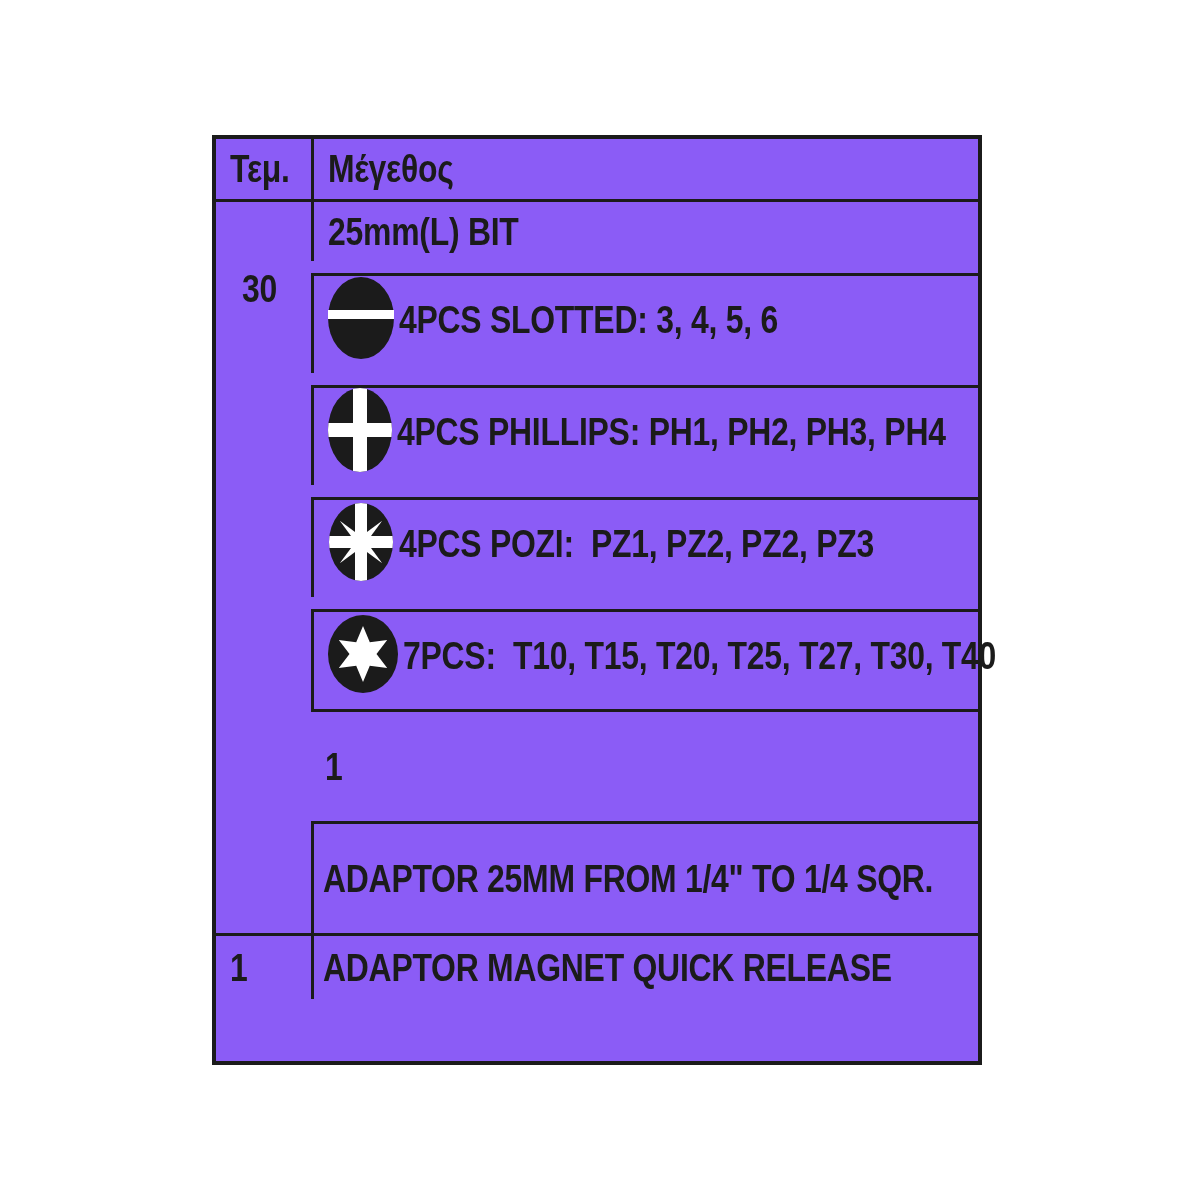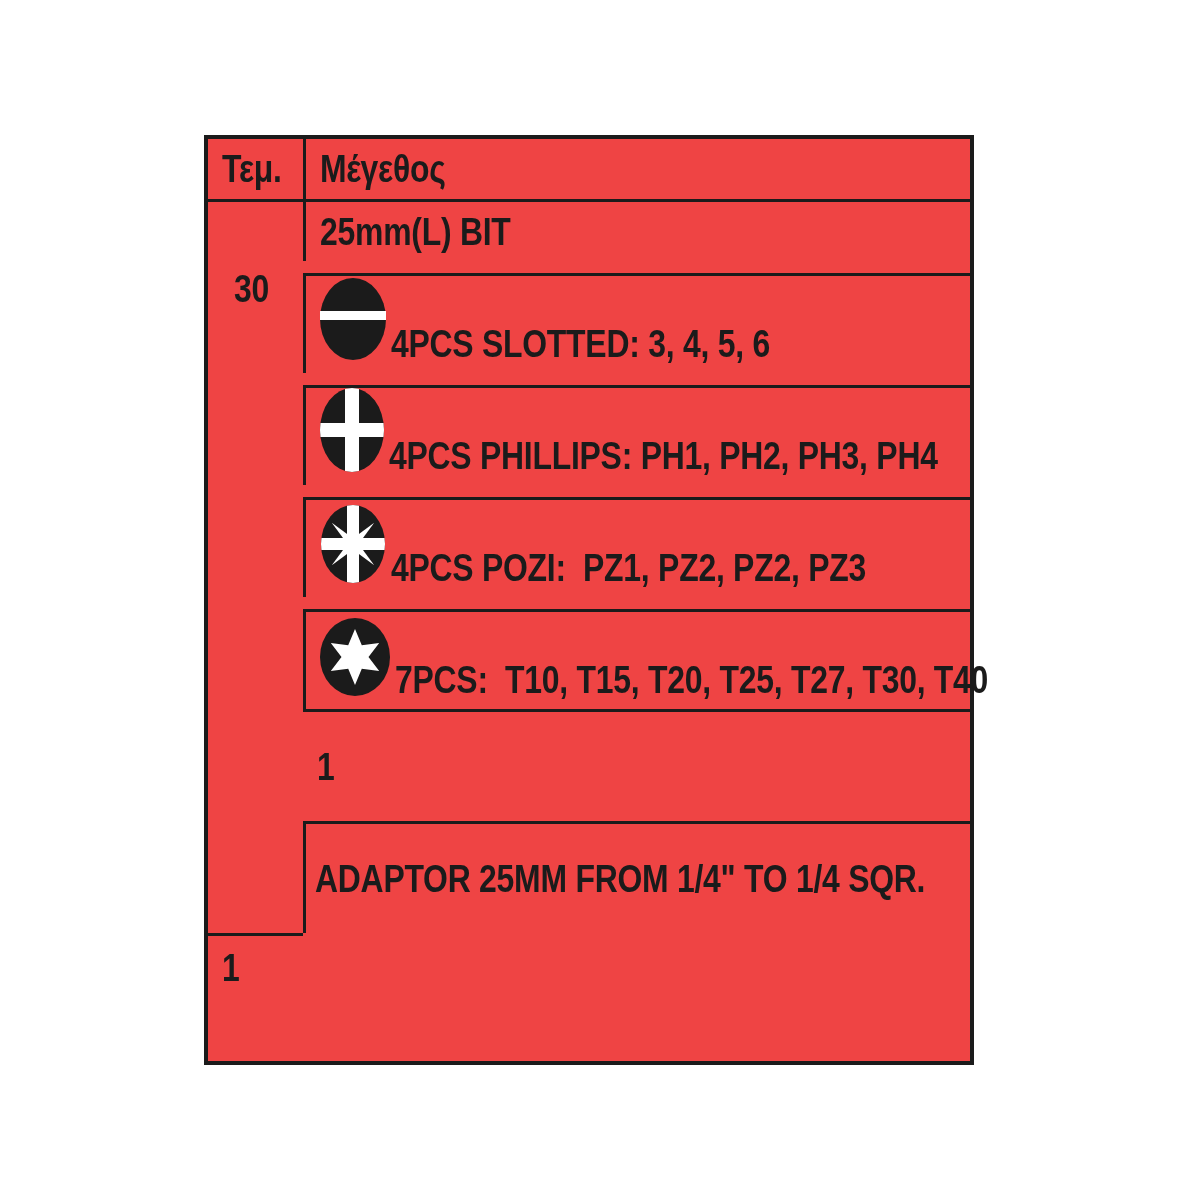--- a/index.html
+++ b/index.html
@@ -3,42 +3,42 @@
 <meta charset="utf-8">
 <style>
   :root{ --ink:#1b1b1b; }
   html,body{ margin:0; padding:0; }
   body{
     width:1200px; height:1200px; position:relative; background:#ffffff;
     font-family:"Liberation Sans","DejaVu Sans",sans-serif; color:var(--ink);
     overflow:hidden;
   }
   .tbl{
-    position:absolute; left:204px; top:135px;
+    position:absolute; left:212px; top:135px;
     display:grid;
     grid-template-columns:95px 667px;
     grid-template-rows:60px 62px repeat(6,112px) 66px 62px;
     border:4px solid var(--ink);
-    background:#ef4444;
+    background:#8b5cf6;
   }
   .c{ box-sizing:border-box; display:flex; align-items:center; }
   .bl{ border-left:3px solid var(--ink); }
   .bt{ border-top:3px solid var(--ink); }
   .t{
     font-weight:bold; font-size:38px; line-height:1;
     display:inline-block; transform:scaleX(0.84); transform-origin:0 50%;
     white-space:pre; letter-spacing:-0.3px;
   }
   .pad{ padding-left:14px; }
   .qty-group{
     grid-column:1; grid-row:2 / span 7;
     align-items:flex-start; padding:68px 0 0 26px;
   }
   .bitrow{
-    grid-column:2; align-items:flex-end;
+    grid-column:2; align-items:center;
     padding:0 0 10px 14px;
     margin-top:12px;
   }
   .bitrow svg{ margin:0 5px 3px 0; flex:0 0 auto; }
   .adp{ padding-left:9px; }
   .icon{ display:block; }
 </style>
 </head>
 <body>
 
@@ -116,14 +116,17 @@
   <div class="c bt pad">
     <span class="t">1</span>
   </div>
   <div class="c bl bt adp">
     <span class="t">ADAPTOR 25MM FROM 1/4" TO 1/4 SQR.</span>
   </div>
 
   <div class="c bt pad">
     <span class="t">1</span>
   </div>
+  <div class="c bl bt adp">
+    <span class="t">ADAPTOR MAGNET QUICK RELEASE</span>
+  </div>
 
 </div>
 
 </body></html>

